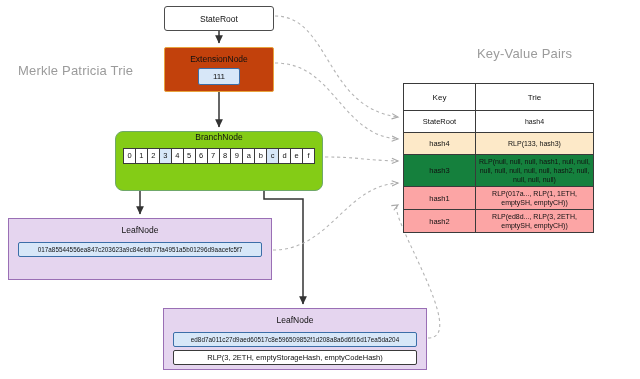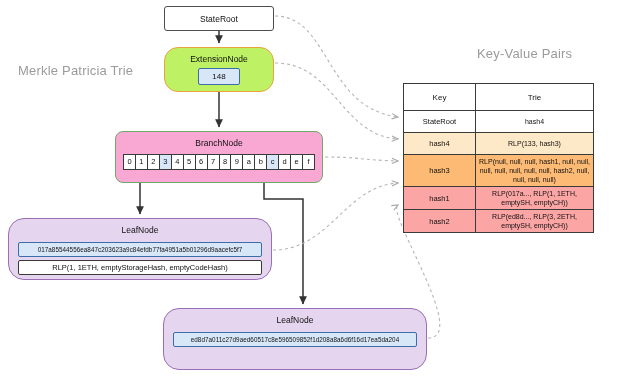--- a/index.html
+++ b/index.html
@@ -56,43 +56,42 @@
     width: 110px; height: 25px;
     background: #ffffff;
     border: 1.4px solid #4d4d4d;
     border-radius: 3px;
     display: flex; align-items: center; justify-content: center;
   }
 
   #extension-node {
     left: 164px; top: 47px;
     width: 110px; height: 45px;
-    background: #bef264;
+    background: #c2410c;
     border: 1.3px solid #e8a33d;
-    border-radius: 14px;
+    border-radius: 2px;
     padding-top: 6px;
   }
   #extension-key {
     margin: 4px auto 0 auto;
     width: 40px; height: 15px;
     background: #d7e7f8;
     border: 1.1px solid #3b6ea8;
     border-radius: 2px;
     font-size: 8px;
     line-height: 15px;
     color: #111;
   }
 
   #branch-node {
     left: 115px; top: 131px;
-    width: 208px; height: 52px;
-    background: #f9a8d4;
+    width: 208px; height: 60px;
+    background: #84cc16;
     border: 1.3px solid #6fa86a;
     border-radius: 8px;
-    padding-top: 6px;
   }
   #branch-cells {
     display: flex;
     margin: 6px auto 0 auto;
     width: 192px;
     height: 16px;
     border: 1px solid #3a3a3a;
     background: #ffffff;
     box-sizing: border-box;
   }
@@ -104,21 +103,21 @@
     border-right: 1px solid #3a3a3a;
     background: #ffffff;
     box-sizing: border-box;
   }
   .branch-cell:last-child { border-right: none; }
   .branch-cell.hl { background: #d7e7f8; }
 
   .leaf-node {
     background: #e5d5ef;
     border: 1.3px solid #9a6fb5;
-    border-radius: 16px;
+    border-radius: 0;
     padding-top: 6px;
   }
   #leaf-node-1 { left: 8px; top: 218px; width: 264px; height: 62px; }
   #leaf-node-2 { left: 163px; top: 308px; width: 264px; height: 62px; }
 
   .leaf-hash {
     margin: 7px auto 0 auto;
     width: 244px; height: 15px;
     background: #d7e7f8;
     border: 1.1px solid #3b6ea8;
@@ -159,21 +158,21 @@
     text-align: center;
     vertical-align: middle;
     color: #111;
     padding: 2px 2px;
   }
   #kv-table th { font-size: 8px; height: 22px; }
   .kv-key { width: 67px; font-size: 7.5px; }
   .kv-val { font-size: 7px; line-height: 9px; }
   tr.row-plain  td { background: #ffffff; }
   tr.row-yellow td { background: #fde9c8; }
-  tr.row-green  td { background: #fdba74; }
+  tr.row-green  td { background: #15803d; }
   tr.row-purple td { background: #fca5a5; }
   #kv-table tr { height: 22px; }
 </style>
 </head>
 <body>
 
 <div id="canvas">
 
   <svg id="edges" viewBox="0 0 640 379">
     <defs>
@@ -203,21 +202,21 @@
 
   <div class="section-title" id="title-trie">Merkle Patricia Trie</div>
   <div class="section-title" id="title-kv">Key-Value Pairs</div>
 
   <div class="node" id="state-root">
     <span class="node-title">StateRoot</span>
   </div>
 
   <div class="node" id="extension-node">
     <span class="node-title">ExtensionNode</span>
-    <div id="extension-key">148</div>
+    <div id="extension-key">111</div>
   </div>
 
   <div class="node" id="branch-node">
     <span class="node-title">BranchNode</span>
     <div id="branch-cells">
         <div class="branch-cell">0</div>
         <div class="branch-cell">1</div>
         <div class="branch-cell">2</div>
         <div class="branch-cell hl">3</div>
         <div class="branch-cell">4</div>
@@ -231,26 +230,26 @@
         <div class="branch-cell hl">c</div>
         <div class="branch-cell">d</div>
         <div class="branch-cell">e</div>
         <div class="branch-cell">f</div>
       </div>
   </div>
 
   <div class="node leaf-node" id="leaf-node-1">
     <span class="node-title">LeafNode</span>
     <div class="leaf-hash">017a85544556ea847c203623a9c84efdb77fa4951a5b01296d9aacefc5f7</div>
-    <div class="leaf-rlp">RLP(1, 1ETH, emptyStorageHash, emptyCodeHash)</div>
   </div>
 
   <div class="node leaf-node" id="leaf-node-2">
     <span class="node-title">LeafNode</span>
     <div class="leaf-hash">ed8d7a011c27d9aed60517c8e596509852f1d208a8a6d6f16d17ea5da204</div>
+    <div class="leaf-rlp">RLP(3, 2ETH, emptyStorageHash, emptyCodeHash)</div>
   </div>
 
   <table id="kv-table">
     <thead>
       <tr>
         <th class="kv-key">Key</th>
         <th class="kv-val">Trie</th>
       </tr>
     </thead>
     <tbody id="kv-body">

